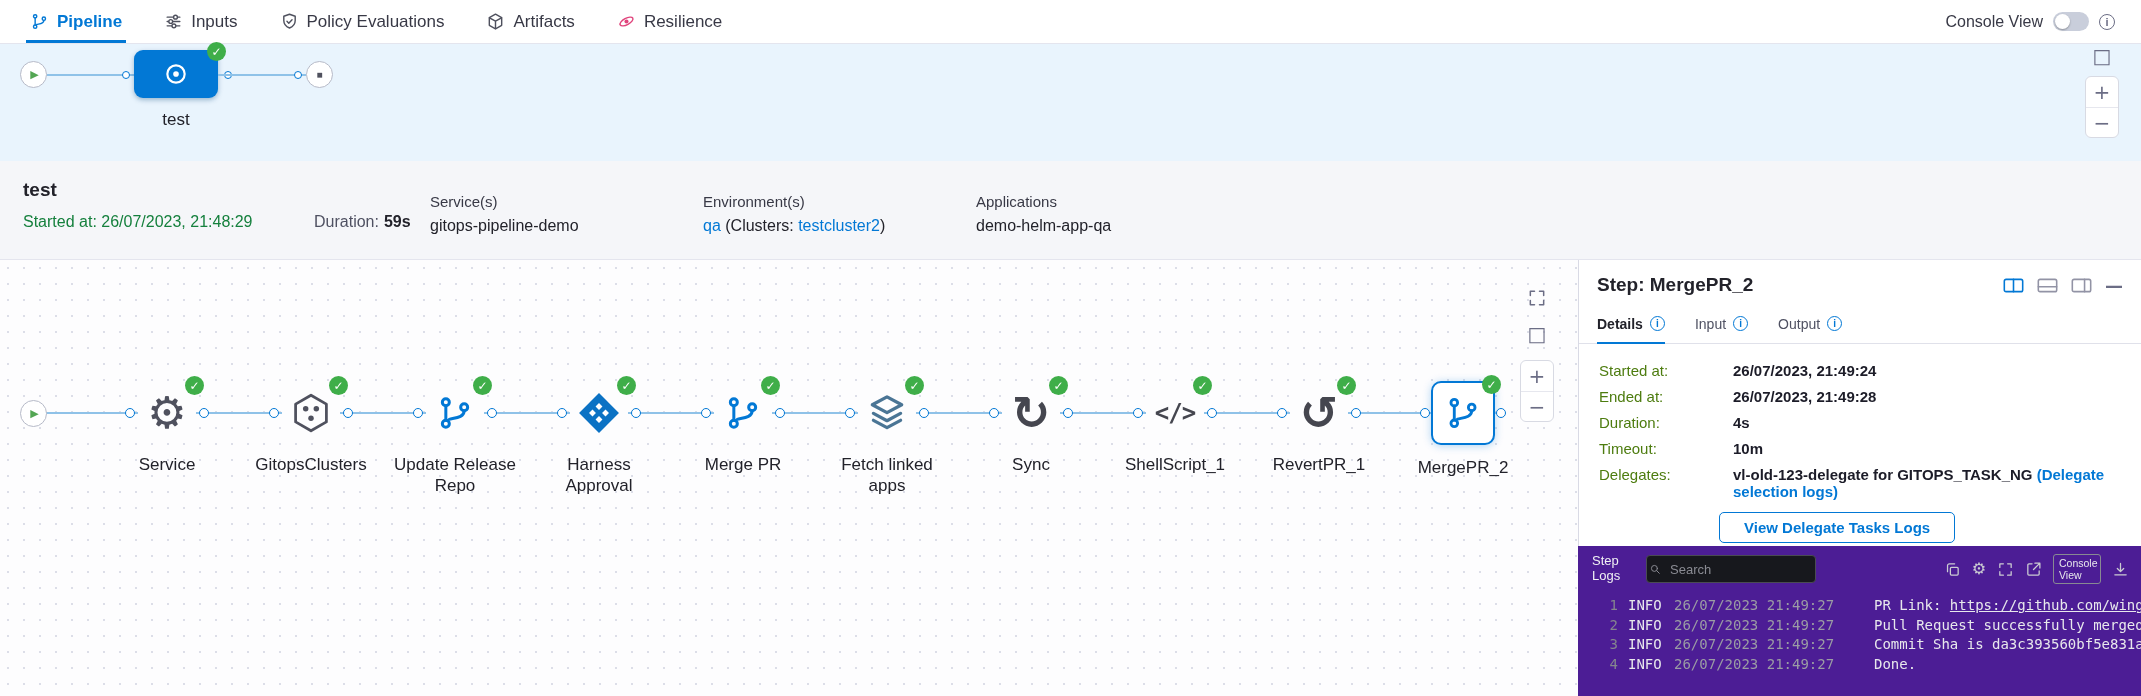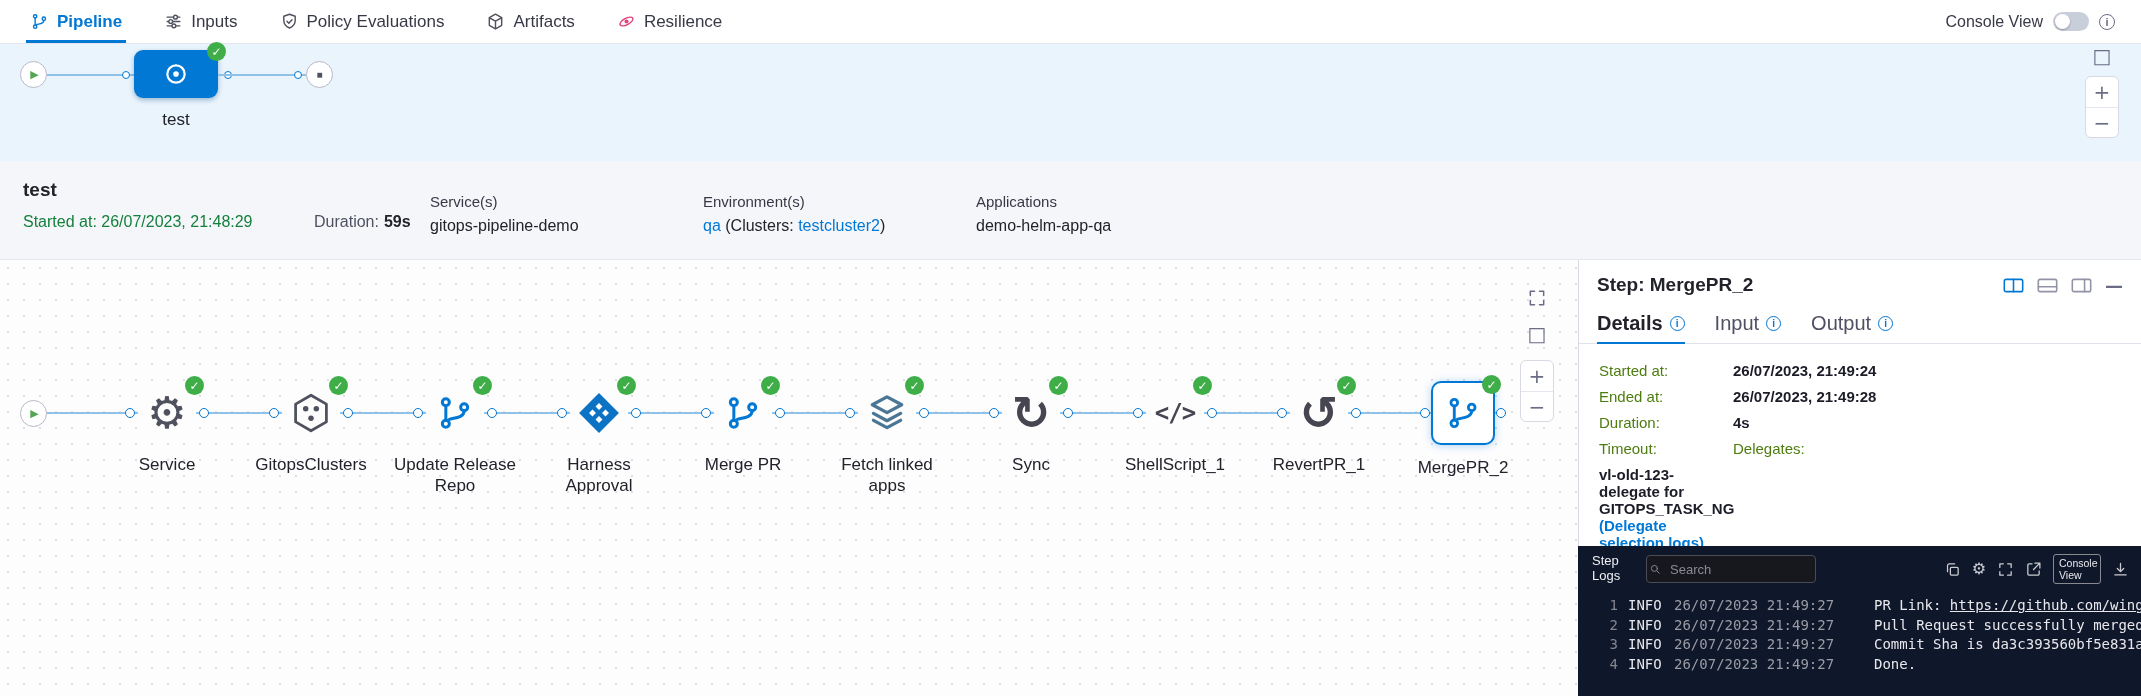--- a/index.html
+++ b/index.html
@@ -90,34 +90,34 @@
   
   .panel { position:absolute; left:1578px; top:260px; width:563px; height:286px; background:#fff;
            border-left:1px solid #d9dae5; }
   .panel-header { display:flex; align-items:center; padding:14px 18px 8px 18px; }
   .panel-title { font-size:19px; font-weight:700; }
   .panel-icons { margin-left:auto; display:flex; align-items:center; gap:13px; }
   .panel-icons svg { width:21px; height:17px; }
   .p-min { font-size:18px; color:#6b6d85; font-weight:700; cursor:pointer; font-family:"DejaVu Sans", sans-serif; }
   .panel-tabs { display:flex; align-items:center; gap:30px; padding:0 18px; height:40px;
                 border-bottom:1px solid #e0e1ea; }
-  .ptab { display:flex; align-items:center; gap:7px; font-size:20px; color:#4f5162; height:100%;
+  .ptab { display:flex; align-items:center; gap:7px; font-size:14px; color:#4f5162; height:100%;
           position:relative; cursor:pointer; }
   .ptab.active { font-weight:700; color:#22222a; }
   .ptab.active::after { content:""; position:absolute; bottom:-1px; left:0; right:0; height:2.5px; background:#0278d5; }
   .detail-rows { padding:18px 18px 0 20px; display:grid; grid-template-columns:134px 1fr; row-gap:9px; font-size:15px; }
   .d-label { color:#4d7c0f; }
   .d-value { color:#1c1c28; font-weight:700; }
   .d-value .link { font-weight:600; }
   .delegate-btn { margin:12px 0 0 140px; padding:6px 24px; background:#fff; border:1px solid #0278d5;
                   color:#0278d5; border-radius:5px; font-size:15px; font-weight:700;
                   font-family:inherit; cursor:pointer; }
 
   
-  .console { position:absolute; left:1578px; top:546px; width:563px; height:150px; background:#0f172a; color:#e8e8ec; }
+  .console { position:absolute; left:1578px; top:546px; width:563px; height:150px; background:#4c1d95; color:#e8e8ec; }
   .console-header { display:flex; align-items:center; gap:10px; padding:8px 12px 4px 14px; }
   .console-title { font-size:13px; line-height:1.15; width:44px; color:#f0f0f3; flex:none; }
   .search-box { display:flex; align-items:center; gap:6px; width:170px; height:28px; background:#17181d;
                 border:1px solid #4a4b53; border-radius:4px; padding:0 2px; flex:none; }
   .search-box svg { width:13px; height:13px; color:#8a8b93; flex:none; }
   .search-box input { background:transparent; border:none; outline:none; color:#d9dade; font-size:13px;
                       width:100%; font-family:inherit; }
   .search-box input::placeholder { color:#8a8b93; }
   .console-icons { margin-left:auto; display:flex; align-items:center; gap:11px; color:#cbccd2; }
   .console-icons svg { width:17px; height:17px; }
@@ -403,20 +403,21 @@
       </div>
     </div>
     <div class="detail-rows">
       <div class="d-label">Started at:</div>
       <div class="d-value">26/07/2023, 21:49:24</div>
       <div class="d-label">Ended at:</div>
       <div class="d-value">26/07/2023, 21:49:28</div>
       <div class="d-label">Duration:</div>
       <div class="d-value">4s</div>
       <div class="d-label">Timeout:</div>
+      <div class="d-value">10m</div>
       <div class="d-label">Delegates:</div>
       <div class="d-value">
         <span>vl-old-123-delegate for GITOPS_TASK_NG </span><span class="link">(Delegate selection logs)</span>
       </div>
     </div>
     <button class="delegate-btn">View Delegate Tasks Logs</button>
   </aside>
 
   <section class="console">
     <div class="console-header">

